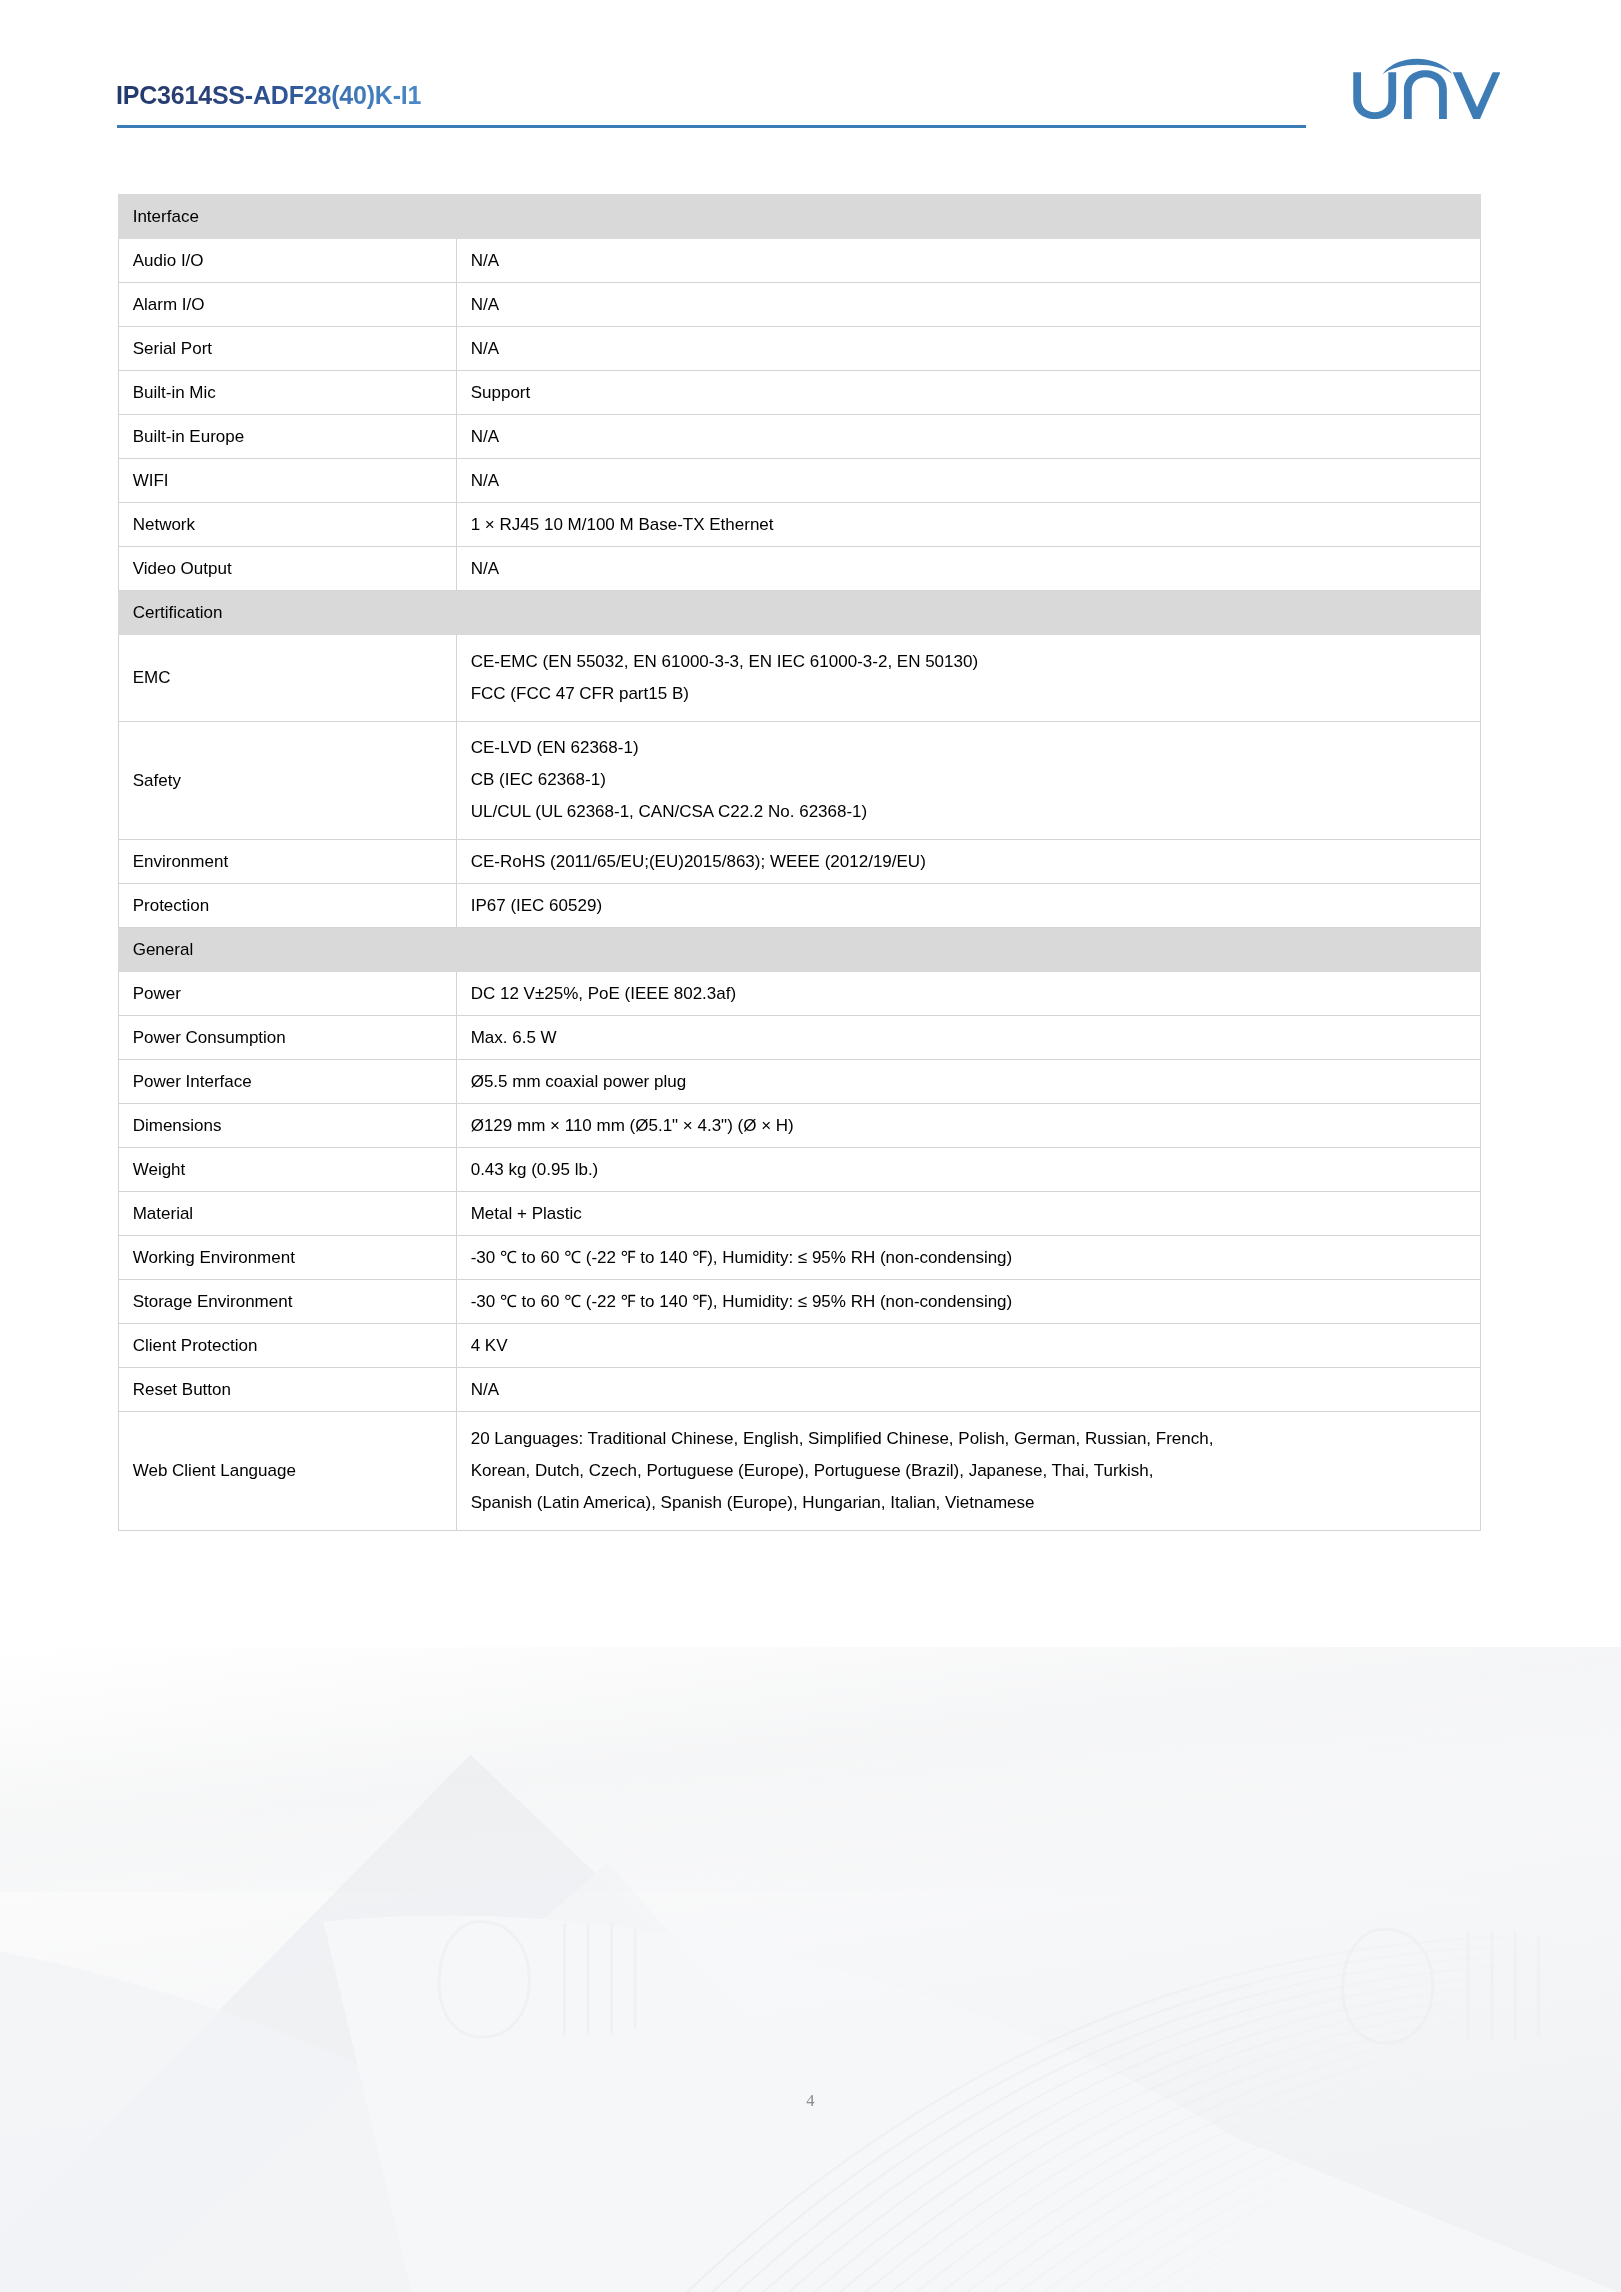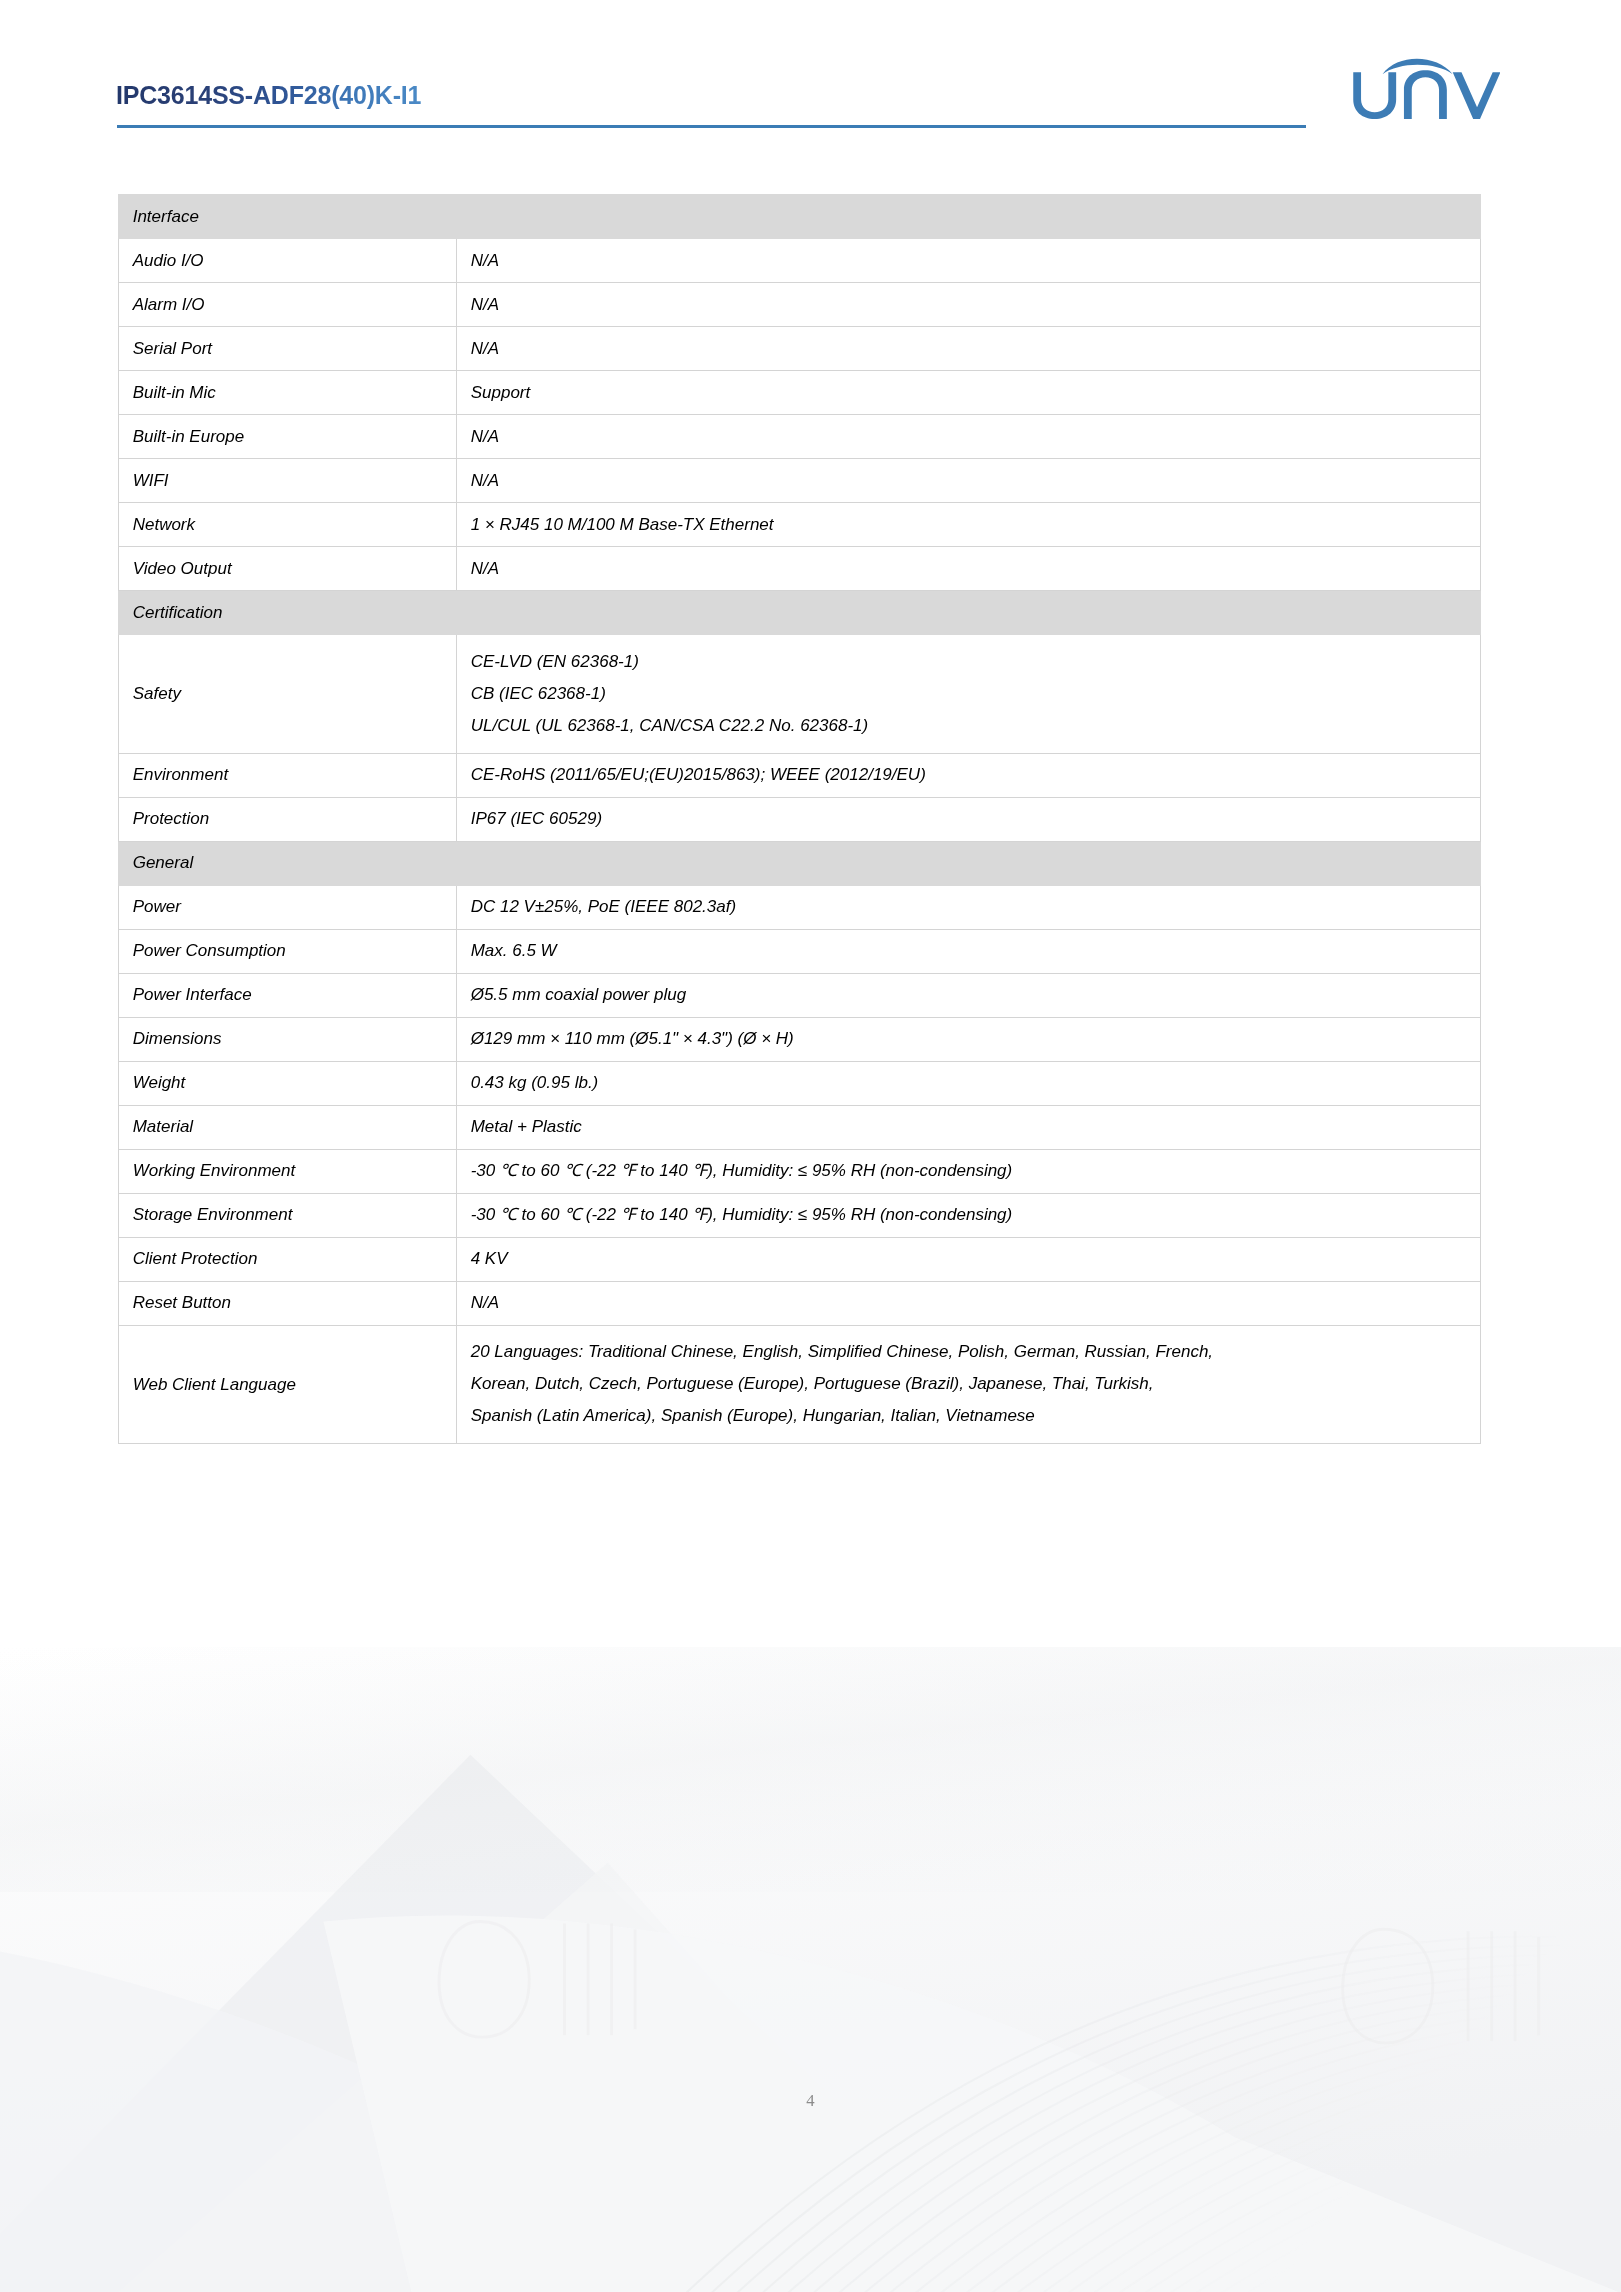--- a/index.html
+++ b/index.html
@@ -71,21 +71,20 @@
   }
 
   
   #spec-table {
     position: absolute;
     left: 118px;
     top: 194px;
     width: 1362px;
     border-collapse: collapse;
     table-layout: fixed;
-    font-style: italic;
   }
   #spec-table col.c-label { width: 338px; }
   #spec-table col.c-value { width: 1024px; }
 
   #spec-table td {
     border: 1px solid #d4d4d4;
     padding: 0 13.7px;
     font-size: 17px;
     color: #000000;
     vertical-align: middle;
@@ -264,20 +263,27 @@
       </tr>
       <tr class="data-row">
         <td>Video Output</td>
         <td>N/A</td>
       </tr>
 
       <tr class="section-row">
         <td colspan="2">Certification</td>
       </tr>
       <tr class="data-row">
+        <td>EMC</td>
+        <td class="multiline">
+          <span class="mline">CE-EMC (EN 55032, EN 61000-3-3, EN IEC 61000-3-2, EN 50130)</span>
+          <span class="mline">FCC (FCC 47 CFR part15 B)</span>
+        </td>
+      </tr>
+      <tr class="data-row">
         <td>Safety</td>
         <td class="multiline">
           <span class="mline">CE-LVD (EN 62368-1)</span>
           <span class="mline">CB (IEC 62368-1)</span>
           <span class="mline">UL/CUL (UL 62368-1, CAN/CSA C22.2 No. 62368-1)</span>
         </td>
       </tr>
       <tr class="data-row">
         <td>Environment</td>
         <td>CE-RoHS (2011/65/EU;(EU)2015/863); WEEE (2012/19/EU)</td>

